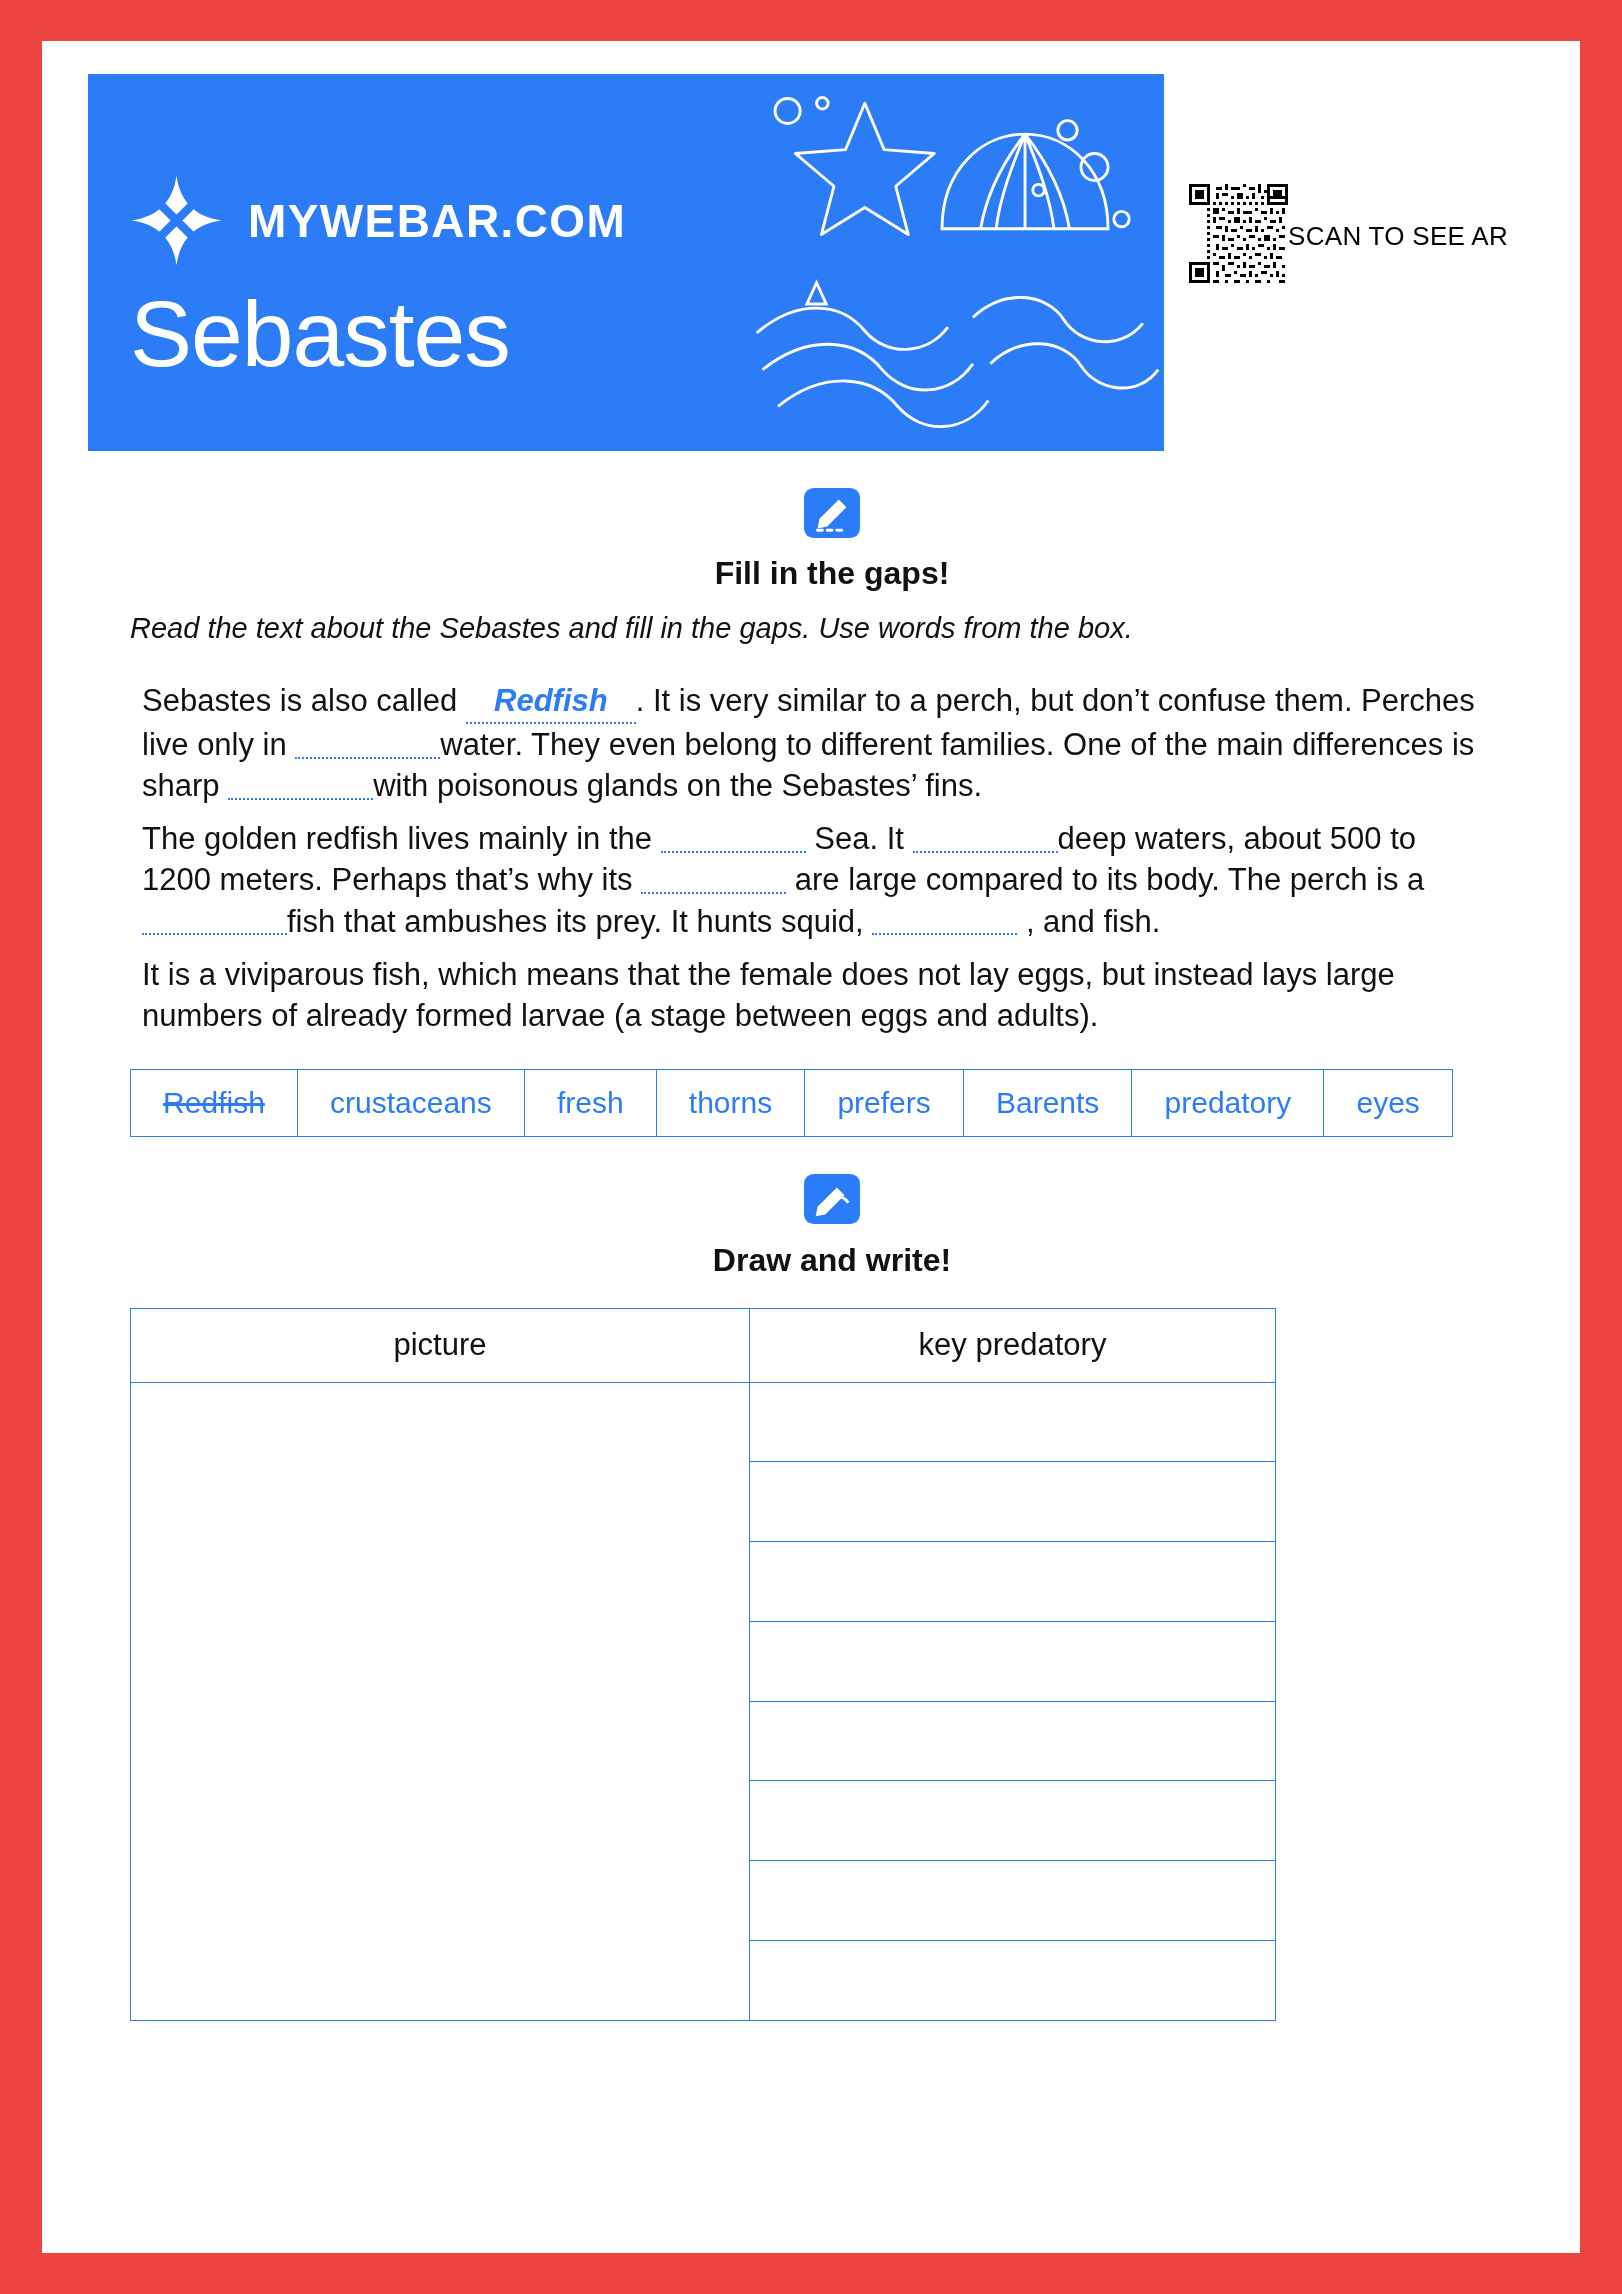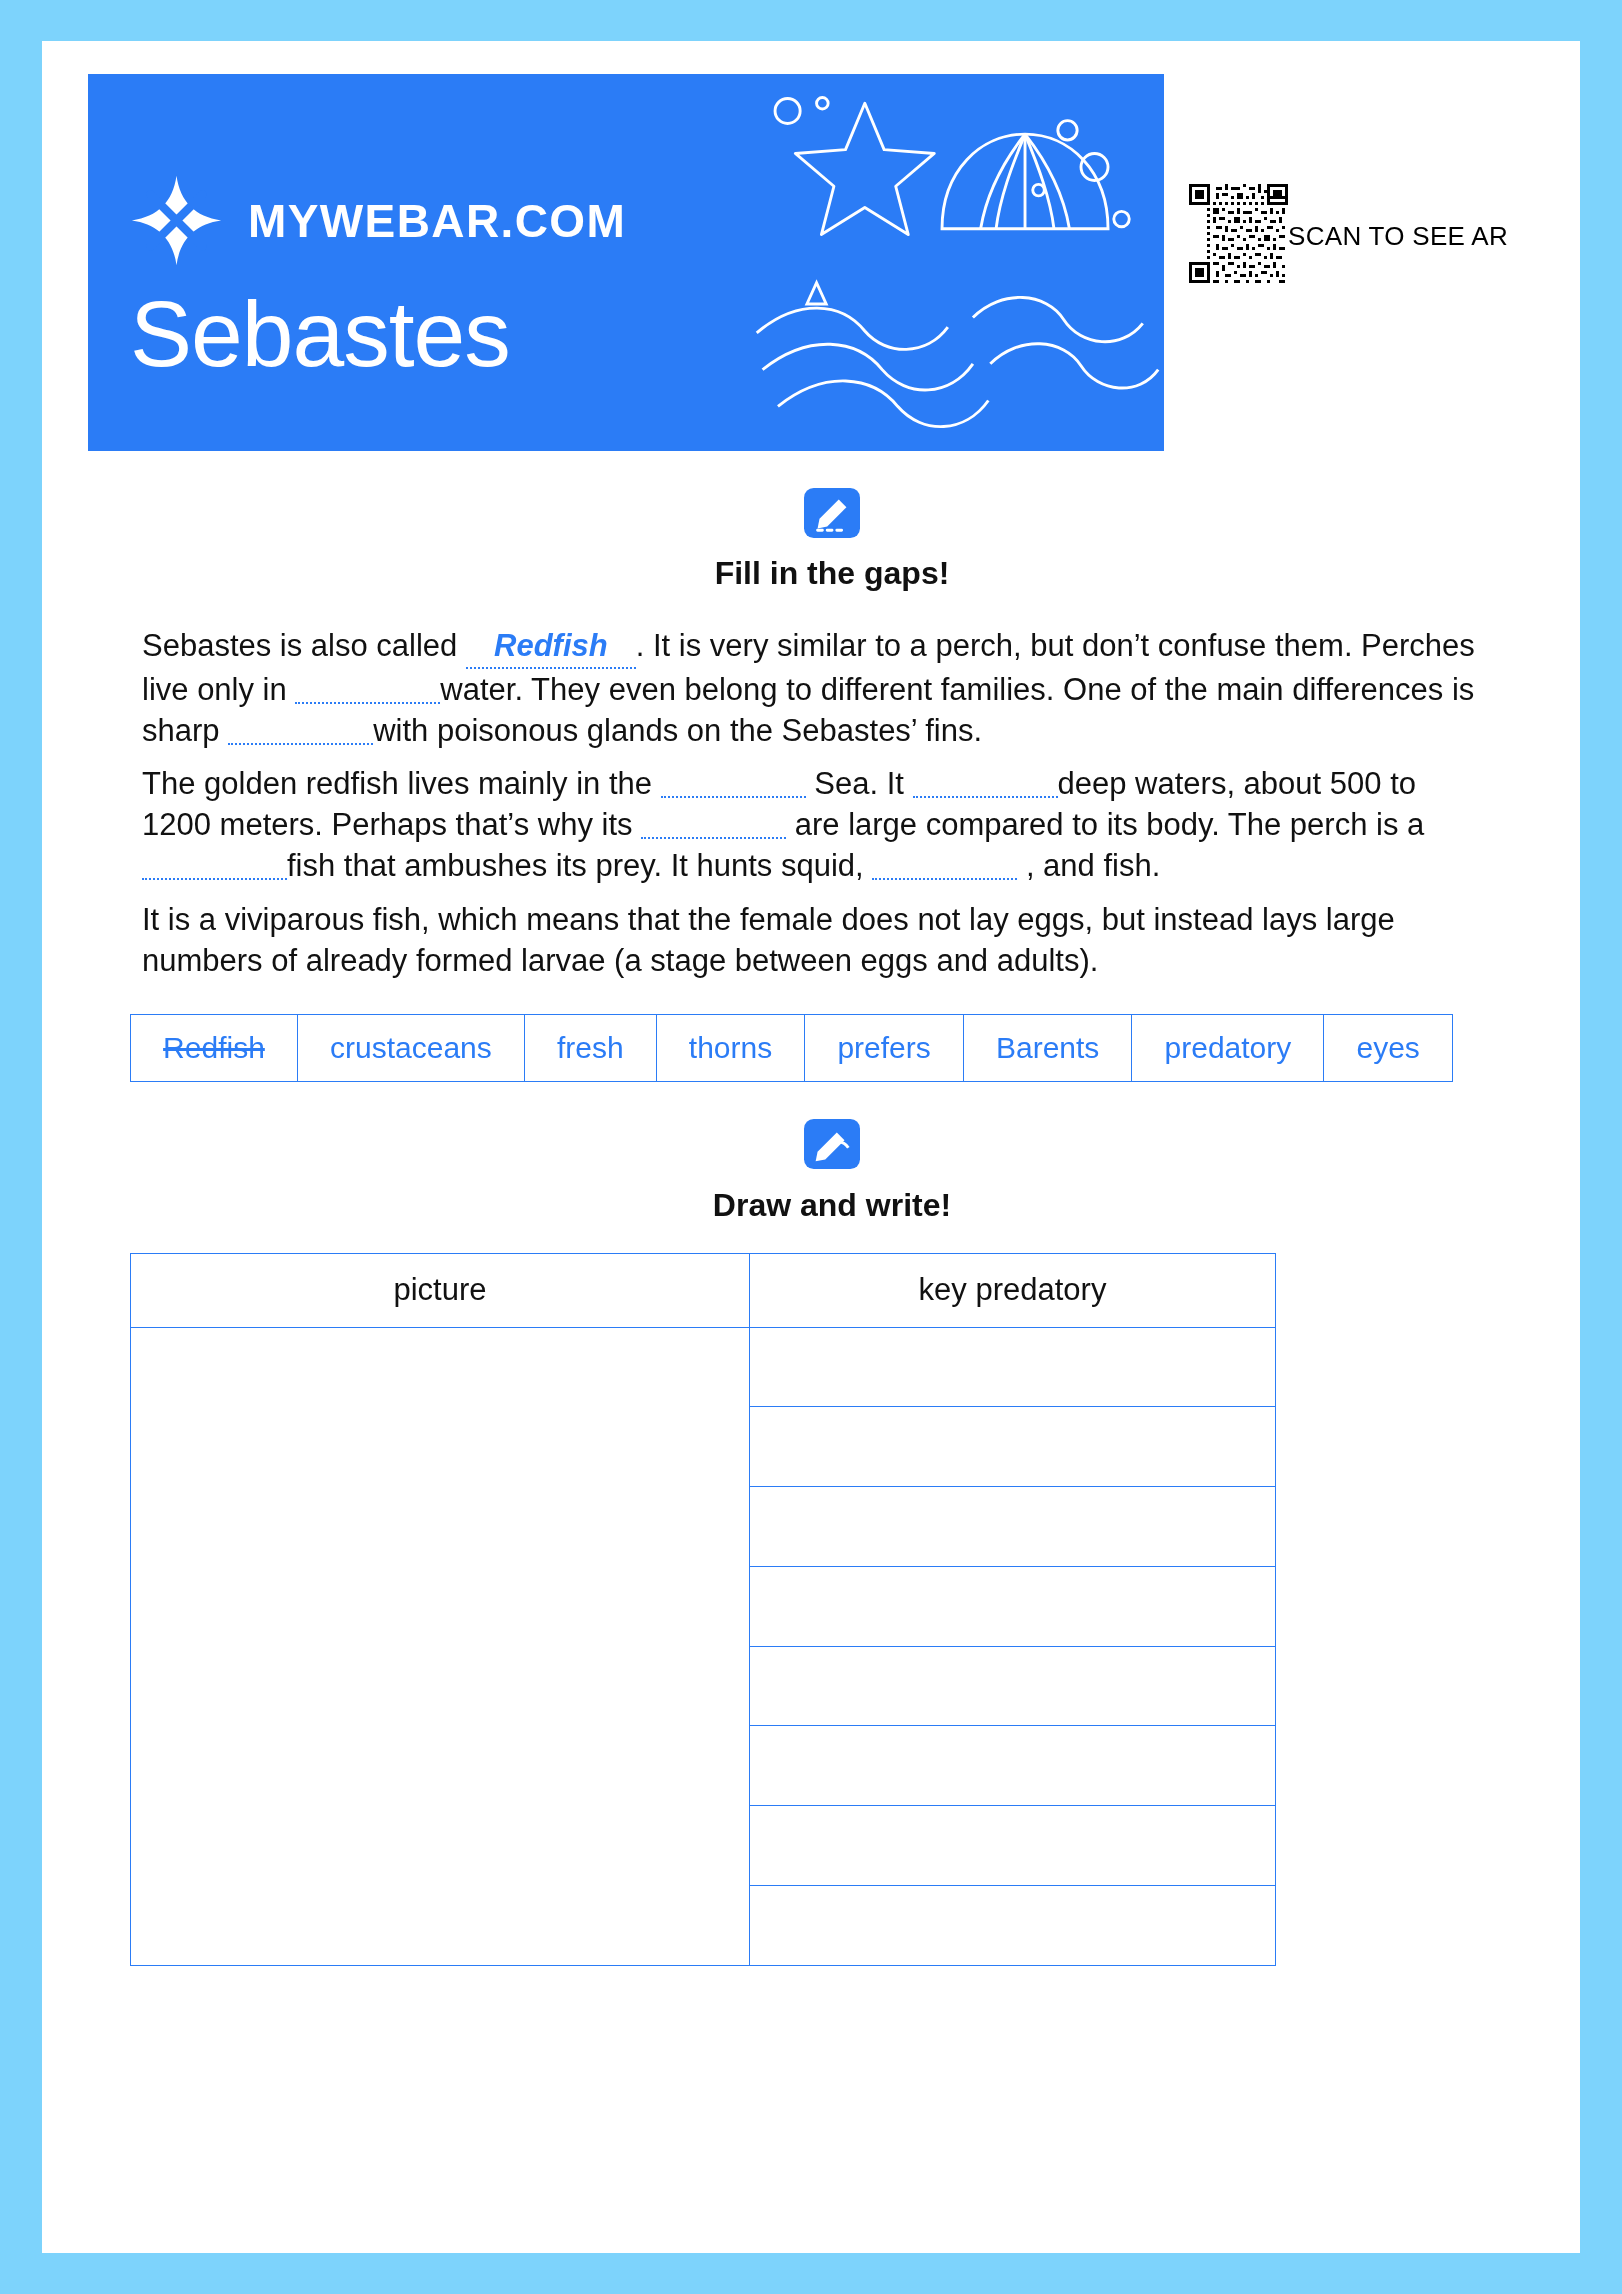--- a/index.html
+++ b/index.html
@@ -11,21 +11,21 @@
     width: 1622px;
     height: 2294px;
     font-family: "Liberation Sans", sans-serif;
     overflow: hidden;
   }
 
   .page {
     position: relative;
     width: 1622px;
     height: 2294px;
-    background: #7dd3fc;
+    background: #ef4444;
     box-sizing: border-box;
     padding: 41px 42px 41px 42px;
   }
 
   .sheet {
     position: relative;
     width: 100%;
     height: 100%;
     background: #ffffff;
     box-sizing: border-box;
@@ -435,20 +435,21 @@
     <div class="section-head">
       <div class="sec-icon">
         <svg viewBox="0 0 58 52" width="56" height="50" aria-hidden="true">
           <path d="M16 32 L36 12 L44 20 L24 40 L14 42 Z" fill="#ffffff"></path>
           <path d="M14 44 h30" stroke="#ffffff" stroke-width="3" stroke-dasharray="5 5" stroke-linecap="round"></path>
         </svg>
       </div>
       <div class="sec-title">Fill in the gaps!</div>
     </div>
 
+    <div class="instr">Read the text about the Sebastes and fill in the gaps. Use words from the box.</div>
 
     <div class="body-text">
       <p><span>Sebastes is also called </span><span class="gap filled">Redfish</span><span>.  It is very similar to a perch, but don’t confuse them. Perches live only in </span><span class="gap"></span><span>water. They even belong to different families. One of the main differences is sharp </span><span class="gap"></span><span>with poisonous glands on the Sebastes’ fins.</span></p>
 
       <p><span>The golden redfish lives mainly in the </span><span class="gap"></span><span> Sea. It </span><span class="gap"></span><span>deep waters, about 500 to 1200 meters. Perhaps that’s why its </span><span class="gap"></span><span> are large compared to its body. The perch is a </span><span class="gap"></span><span>fish that ambushes its prey. It hunts squid, </span><span class="gap"></span><span> , and fish.</span></p>
 
       <p> It is a viviparous fish, which means that the female does not lay eggs, but instead lays large numbers of already formed larvae (a stage between eggs and adults).</p>
     </div>
 
     <div class="wordbank">

